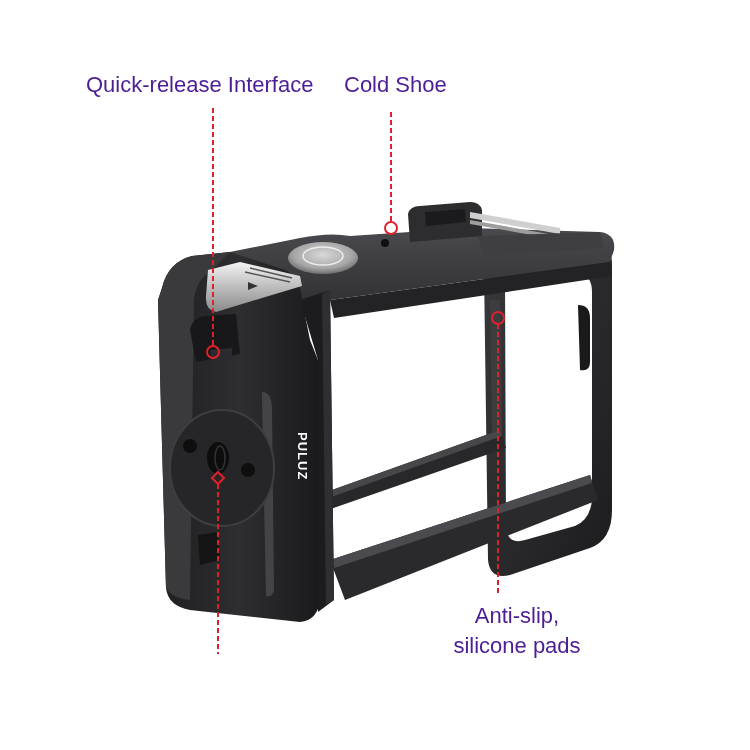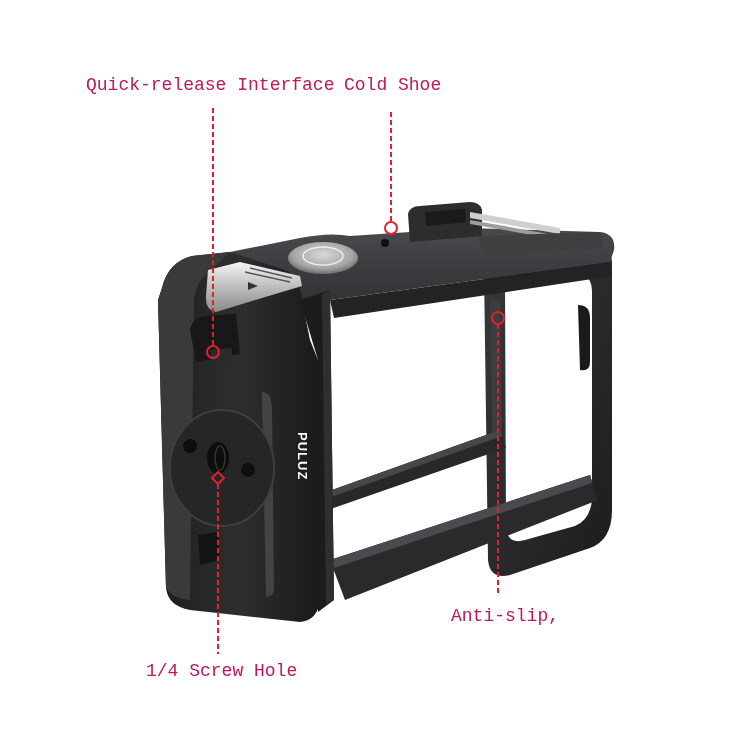--- a/index.html
+++ b/index.html
@@ -18,32 +18,32 @@
     }
     .product-svg {
       position: absolute;
       left: 0;
       top: 0;
       width: 750px;
       height: 750px;
     }
     .label {
       position: absolute;
-      font-family: Liberation Mono, monospace;
-      font-size: 18px;
-      color: #be185d;
+      font-family: Liberation Sans, sans-serif;
+      font-size: 22px;
+      color: #4c1d95;
       line-height: 30px;
       white-space: nowrap;
     }
     .label.center { text-align: center; }
     #label-qr { left: 86px; top: 70px; }
     #label-cs { left: 344px; top: 70px; }
     #label-screw { left: 146px; top: 656px; }
     #label-pads {
-      left: 400px; top: 601px; width: 210px;
+      left: 412px; top: 601px; width: 210px;
       white-space: normal;
     }
     .label-line { display: block; }
   </style>
 </head>
 <body>
 
 <div class="canvas">
 
   <svg class="product-svg" viewBox="0 0 750 750" xmlns="http://www.w3.org/2000/svg">
@@ -146,17 +146,17 @@
       <circle cx="391" cy="228" r="6"></circle>
       <line x1="218" y1="484" x2="218" y2="654" stroke-dasharray="5 3"></line>
       <path d="M212 478 L218 472 L224 478 L218 484 Z"></path>
       <line x1="498" y1="324" x2="498" y2="596" stroke-dasharray="5 3"></line>
       <circle cx="498" cy="318" r="6"></circle>
     </g>
   </svg>
 
   <div id="label-qr" class="label">Quick-release Interface</div>
   <div id="label-cs" class="label">Cold Shoe</div>
-  <div id="label-screw" class="label">1/4 Screw Hole</div>
   <div id="label-pads" class="label center">
     <span class="label-line">Anti-slip,</span>
+    <span class="label-line">silicone pads</span>
   </div>
 </div>
 
 </body></html>

